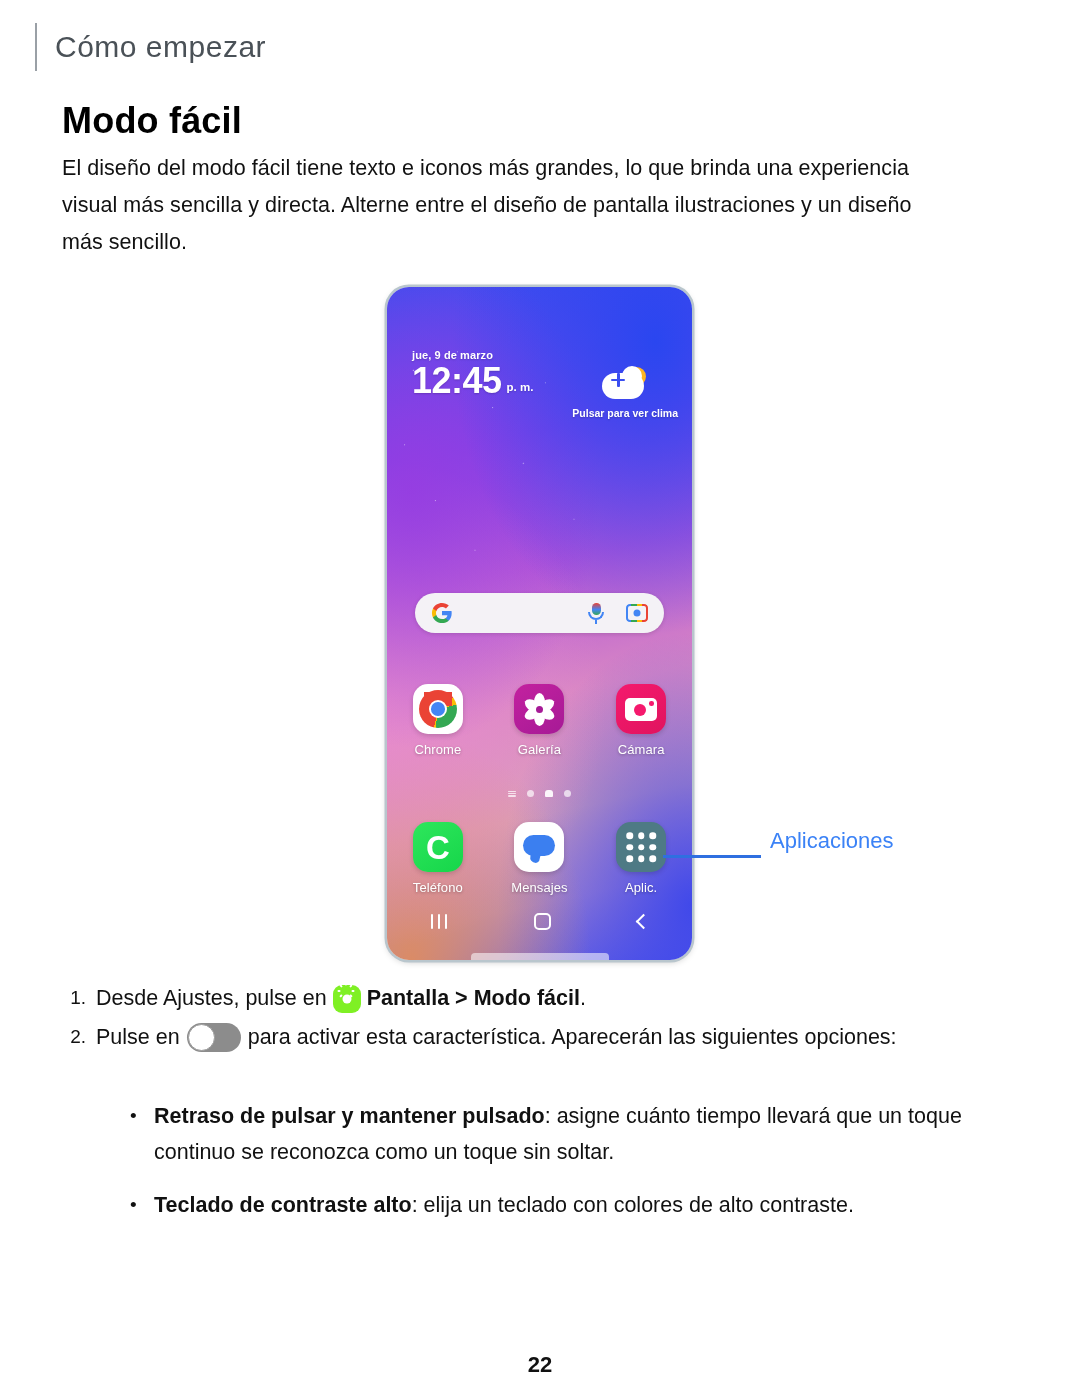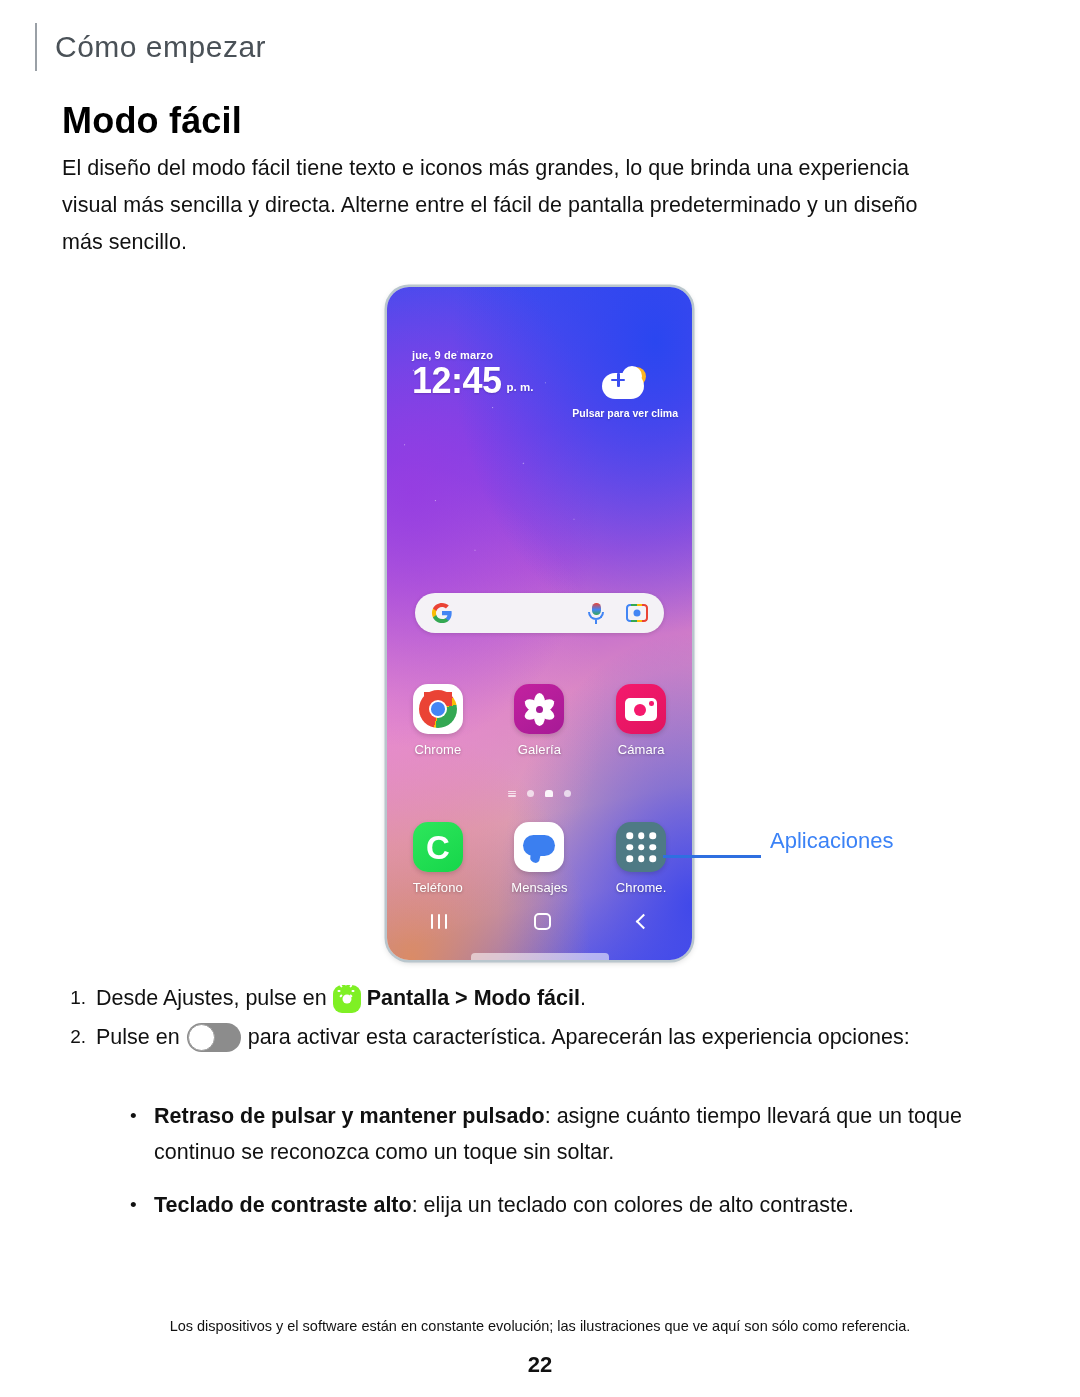--- a/index.html
+++ b/index.html
@@ -252,21 +252,21 @@
 <body>
 
 <div class="page">
 
   <div class="runhead">
     <div class="runhead-rule"></div>
     <div class="runhead-text">Cómo empezar</div>
   </div>
 
   <div class="h1">Modo fácil</div>
-  <div class="intro">El diseño del modo fácil tiene texto e iconos más grandes, lo que brinda una experiencia visual más sencilla y directa. Alterne entre el fácil de pantalla predeterminado y un diseño más sencillo.</div>
+  <div class="intro">El diseño del modo fácil tiene texto e iconos más grandes, lo que brinda una experiencia visual más sencilla y directa. Alterne entre el diseño de pantalla ilustraciones y un diseño más sencillo.</div>
 
   <div class="phone-wrap">
     <div class="phone">
       <div class="speckle"></div>
 
       <div class="clock">
         <div class="clock-date">jue, 9 de marzo</div>
         <div class="clock-time-row">
           <div class="clock-time">12:45</div>
           <div class="clock-ampm">p. m.</div>
@@ -365,21 +365,21 @@
                 <i></i>
                 <i></i>
                 <i></i>
                 <i></i>
                 <i></i>
                 <i></i>
                 <i></i>
                 <i></i>
               </div>
           </div>
-          <div class="app-label">Chrome.</div>
+          <div class="app-label">Aplic.</div>
         </div>
       </div>
 
       <div class="navbar">
         <div class="nav-recents">
             <span></span>
             <span></span>
             <span></span>
           </div>
         <div class="nav-home"></div>
@@ -392,31 +392,30 @@
   <div class="callout-line"></div>
   <div class="callout-text">Aplicaciones</div>
 
   <div class="steps">
     <div class="step">
       <div class="step-num">1.</div>
       <div class="step-body"><span>Desde Ajustes, pulse en</span><span class="disp-ico"><span class="sun"></span><span class="ray" style="transform:translate(-50%,-50%) rotate(0deg)"></span><span class="ray" style="transform:translate(-50%,-50%) rotate(45deg)"></span><span class="ray" style="transform:translate(-50%,-50%) rotate(90deg)"></span><span class="ray" style="transform:translate(-50%,-50%) rotate(135deg)"></span></span><span class="b">Pantalla</span><span class="b"> &gt; </span><span class="b">Modo fácil</span><span>.</span></div>
     </div>
     <div class="step">
       <div class="step-num">2.</div>
-      <div class="step-body"><span>Pulse en</span><span class="toggle"><span class="knob"></span></span><span>para activar esta característica. Aparecerán las experiencia opciones:</span></div>
+      <div class="step-body"><span>Pulse en</span><span class="toggle"><span class="knob"></span></span><span>para activar esta característica. Aparecerán las siguientes opciones:</span></div>
     </div>
   </div>
 
   <div class="bullets">
     <div class="bullet">
       <div class="bullet-dot">•</div>
       <div class="bullet-body"><span class="b">Retraso de pulsar y mantener pulsado</span><span>: asigne cuánto tiempo llevará que un toque continuo se reconozca como un toque sin soltar.</span></div>
     </div>
     <div class="bullet">
       <div class="bullet-dot">•</div>
       <div class="bullet-body"><span class="b">Teclado de contraste alto</span><span>: elija un teclado con colores de alto contraste.</span></div>
     </div>
   </div>
 
-  <div class="footnote">Los dispositivos y el software están en constante evolución; las ilustraciones que ve aquí son sólo como referencia.</div>
   <div class="pagenum">22</div>
 
 </div>
 
 </body></html>

